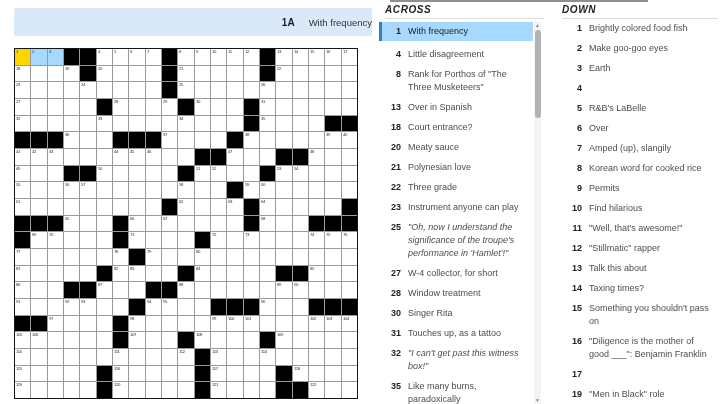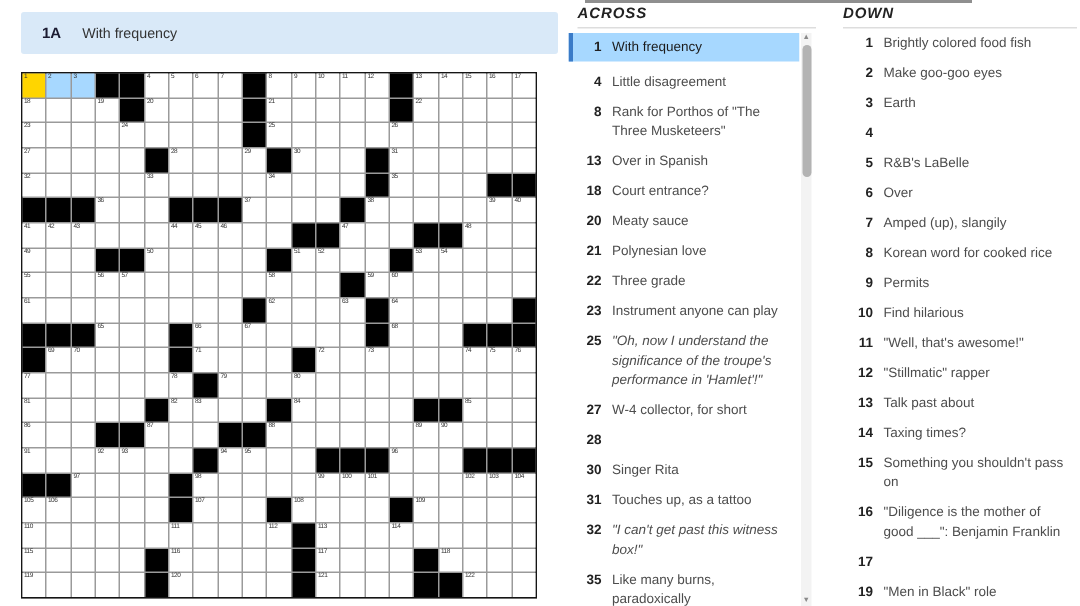--- a/index.html
+++ b/index.html
@@ -3,21 +3,21 @@
 <meta charset="utf-8">
 <style>
   html,body{margin:0;padding:0;background:#fff;font-family:"Liberation Sans","DejaVu Sans",sans-serif;}
   #stage{position:relative;width:720px;height:404px;background:#fff;overflow:hidden;}
 
   
   .top-artifact{position:absolute;left:390px;top:0;width:258px;height:2px;background:#6a6a6a;opacity:.75;}
 
   
   .clue-bar{position:absolute;left:14px;top:8px;width:358px;height:28px;background:#d9e9f8;border-radius:2px;
-    display:flex;align-items:center;}
+    display:flex;align-items:center;justify-content:flex-end;}
   .clue-bar .num{font-weight:bold;font-size:10px;color:#1b1b31;margin-left:14px;}
   .clue-bar .txt{font-size:9.5px;color:#333;margin-left:14px;}
 
   
   .grid-wrap{position:absolute;left:14px;top:48px;width:342px;height:349px;border:1px solid #151515;
     background:#9a9a9a;display:grid;grid-template-columns:repeat(21,1fr);grid-template-rows:repeat(21,1fr);gap:1px;}
   .cell{position:relative;background:#fff;}
   .cell.black{background:#000;}
   .cell.selword{background:#a7d8ff;}
   .cell.selcell{background:#ffd500;}
@@ -788,20 +788,21 @@
       <div class="clue-row">
         <span class="n">25</span>
         <span class="t it">"Oh, now I understand the significance of the troupe's performance in 'Hamlet'!"</span>
       </div>
       <div class="clue-row">
         <span class="n">27</span>
         <span class="t">W-4 collector, for short</span>
       </div>
       <div class="clue-row">
         <span class="n">28</span>
+        <span class="t">Window treatment</span>
       </div>
       <div class="clue-row">
         <span class="n">30</span>
         <span class="t">Singer Rita</span>
       </div>
       <div class="clue-row">
         <span class="n">31</span>
         <span class="t">Touches up, as a tattoo</span>
       </div>
       <div class="clue-row">
@@ -865,21 +866,21 @@
       <div class="clue-row">
         <span class="n">11</span>
         <span class="t">"Well, that's awesome!"</span>
       </div>
       <div class="clue-row">
         <span class="n">12</span>
         <span class="t">"Stillmatic" rapper</span>
       </div>
       <div class="clue-row">
         <span class="n">13</span>
-        <span class="t">Talk past about</span>
+        <span class="t">Talk this about</span>
       </div>
       <div class="clue-row">
         <span class="n">14</span>
         <span class="t">Taxing times?</span>
       </div>
       <div class="clue-row">
         <span class="n">15</span>
         <span class="t">Something you shouldn't pass on</span>
       </div>
       <div class="clue-row">

